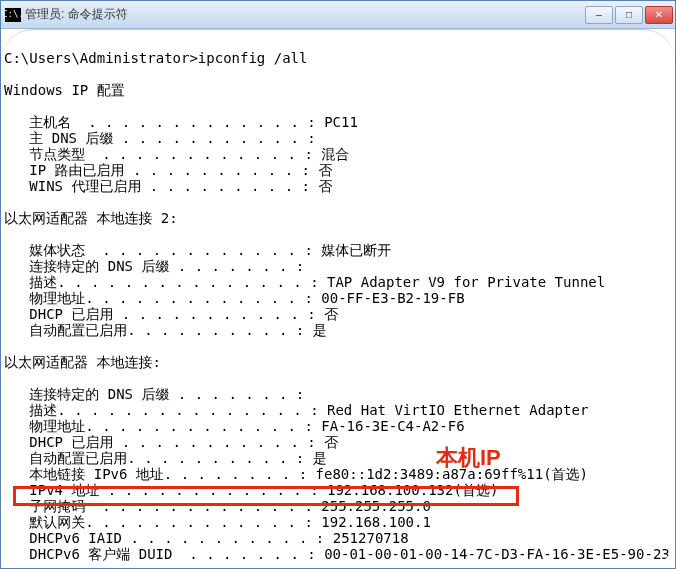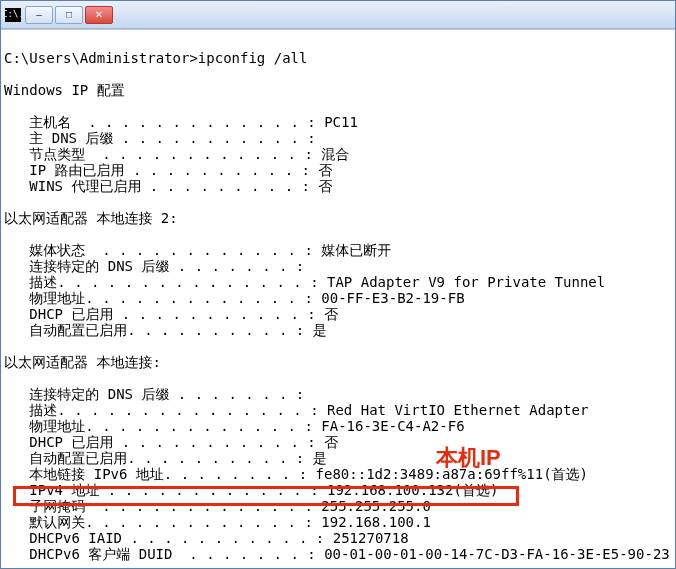--- a/index.html
+++ b/index.html
@@ -67,20 +67,21 @@
     background: #fff;
     color: #000;
     font-family: "NSimSun", SimSun, Consolas, monospace;
     font-size: 14px;
     line-height: 16px;
     padding: 4px 3px;
     white-space: pre;
     overflow: hidden;
     border-top: 1px solid #ccc;
     position: relative;
+    border-radius: 32px;
   }
   .console .line { white-space: pre; }
   .highlight-box {
     position: absolute;
     border: 3px solid #e82b0f;
     pointer-events: none;
   }
   .annotation {
     position: absolute;
     color: #e82b0f;
@@ -89,20 +90,21 @@
     font-size: 22px;
     pointer-events: none;
   }
 </style>
 </head>
 <body>
 
 <div class="window">
   <div class="titlebar">
     <div class="title-icon">C:\.</div>
+    <div class="title-text">管理员: 命令提示符</div>
     <div class="win-controls">
       <div class="win-btn">–</div>
       <div class="win-btn">□</div>
       <div class="win-btn close">✕</div>
     </div>
   </div>
 
   <div class="console">
 <span class="line">C:\Users\Administrator&gt;ipconfig /all</span>
 

